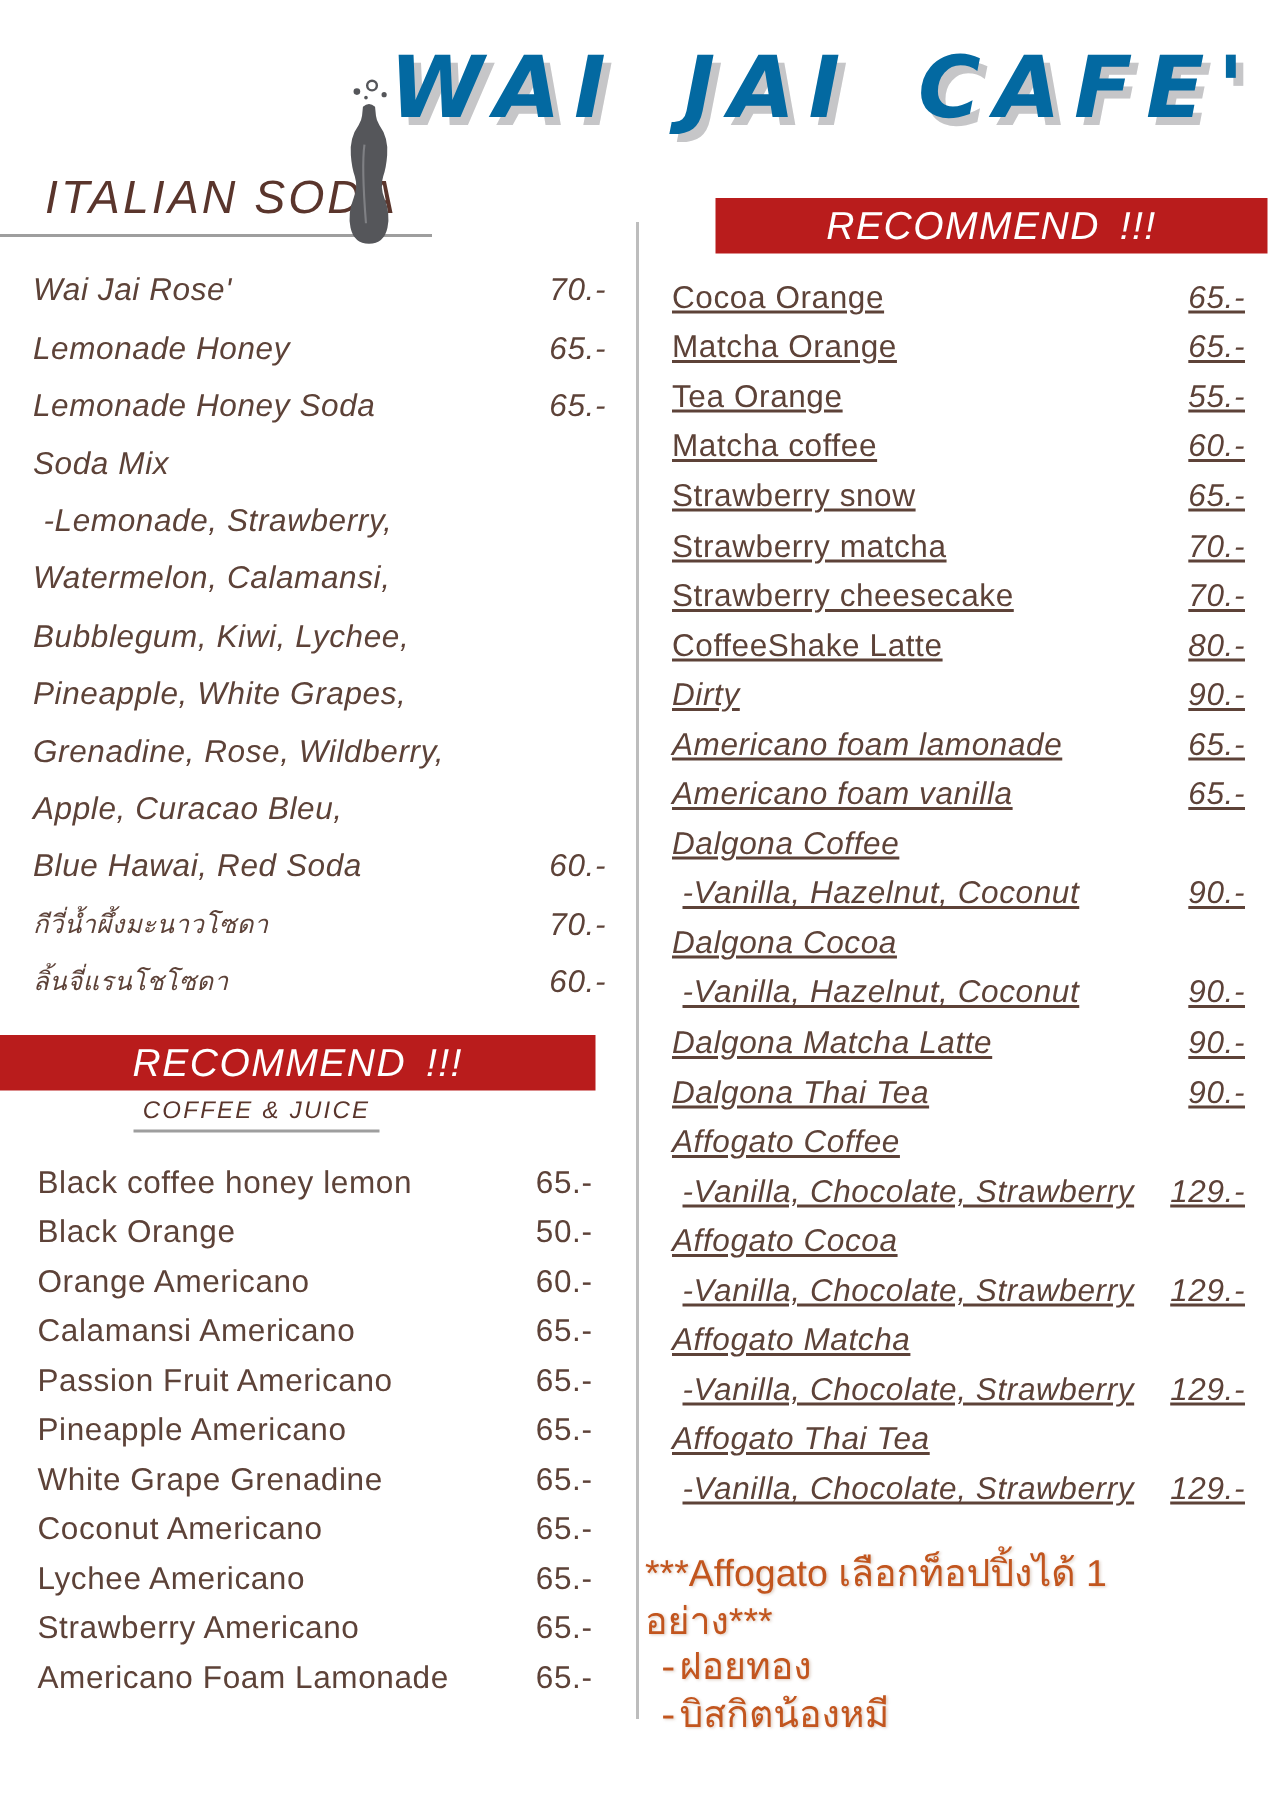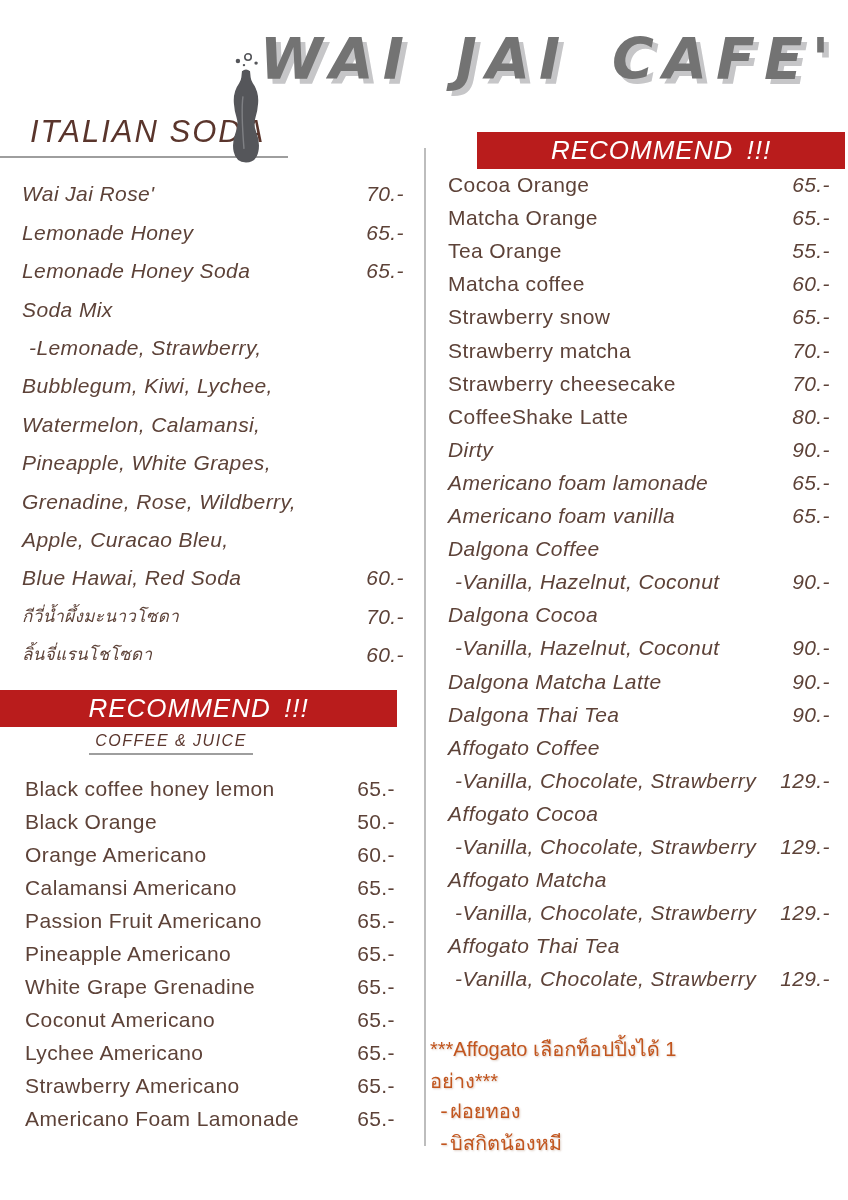--- a/index.html
+++ b/index.html
@@ -11,21 +11,21 @@
     font-family:"Liberation Sans",sans-serif;
     color:#5d4238;
   }
   
   .title{
     position:absolute;left:250px;top:26px;width:598px;
     text-align:center;
     font-family:"DejaVu Sans",sans-serif;
     font-style:italic;font-weight:bold;
     font-size:57px;letter-spacing:9px;word-spacing:14px;
-    color:#737373;
+    color:#0369a1;
     text-shadow:5px 5px 0 #c6c6c8;
     white-space:nowrap;
   }
   .bottle{position:absolute;left:214px;top:52px;width:64px;height:116px;z-index:3;}
   
   .italian-heading{
     position:absolute;left:30px;top:114px;
     font-style:italic;font-size:31px;letter-spacing:2px;
     color:#5a352c;z-index:2;
   }
@@ -47,36 +47,36 @@
     font-style:italic;font-size:16px;letter-spacing:1.5px;
     color:#5a352c;
     border-bottom:2px solid #9e9e9e;
     padding:0 6px 3px 6px;
   }
   .cj-list{position:absolute;left:25px;top:768px;width:370px;}
   
   .divider{position:absolute;left:424px;top:148px;width:2px;height:998px;background:#bdbdbd;}
   
   .right-banner{position:absolute;left:477px;top:132px;width:368px;height:37px;}
-  .right-list{position:absolute;left:448px;top:164px;width:382px;}
+  .right-list{position:absolute;left:448px;top:178px;width:382px;text-decoration:underline;}
   
   .menu-row{display:flex;justify-content:space-between;align-items:flex-end;letter-spacing:.4px;}
   .mi-name{white-space:nowrap;}
   .mi-price{white-space:nowrap;}
   .italian-list .menu-row{height:38.4px;font-style:italic;font-size:21px;}
   .italian-list .menu-row.thai .mi-name{font-size:17px;}
   .cj-list .menu-row{height:33px;font-size:21px;}
   .right-list .menu-row{height:33.1px;font-size:21px;}
   .right-list .menu-row.it{font-style:italic;}
   .right-list .mi-price{font-style:italic;}
   .menu-row.indent .mi-name{padding-left:7px;}
   
   .note{
     position:absolute;left:430px;top:1034px;width:404px;
-    color:#c2551e;font-size:20px;line-height:31.5px;
+    color:#c2551e;font-size:25px;line-height:31.5px;
     text-shadow:1px 1px 2px rgba(120,60,20,.25);
   }
   .note-line.indent{padding-left:8px;font-family:Liberation Mono, monospace;}
 </style>
 </head>
 <body>
 
 <div class="page">
 
   <div class="title">WAI JAI CAFE'</div>
@@ -110,25 +110,25 @@
       </div>
       <div class="menu-row">
         <span class="mi-name">Soda Mix</span>
         <span class="mi-price"></span>
       </div>
       <div class="menu-row indent">
         <span class="mi-name">-Lemonade, Strawberry,</span>
         <span class="mi-price"></span>
       </div>
       <div class="menu-row">
+        <span class="mi-name">Watermelon, Calamansi,</span>
+        <span class="mi-price"></span>
+      </div>
+      <div class="menu-row">
         <span class="mi-name">Bubblegum, Kiwi, Lychee,</span>
-        <span class="mi-price"></span>
-      </div>
-      <div class="menu-row">
-        <span class="mi-name">Watermelon, Calamansi,</span>
         <span class="mi-price"></span>
       </div>
       <div class="menu-row">
         <span class="mi-name">Pineapple, White Grapes,</span>
         <span class="mi-price"></span>
       </div>
       <div class="menu-row">
         <span class="mi-name">Grenadine, Rose, Wildberry,</span>
         <span class="mi-price"></span>
       </div>

